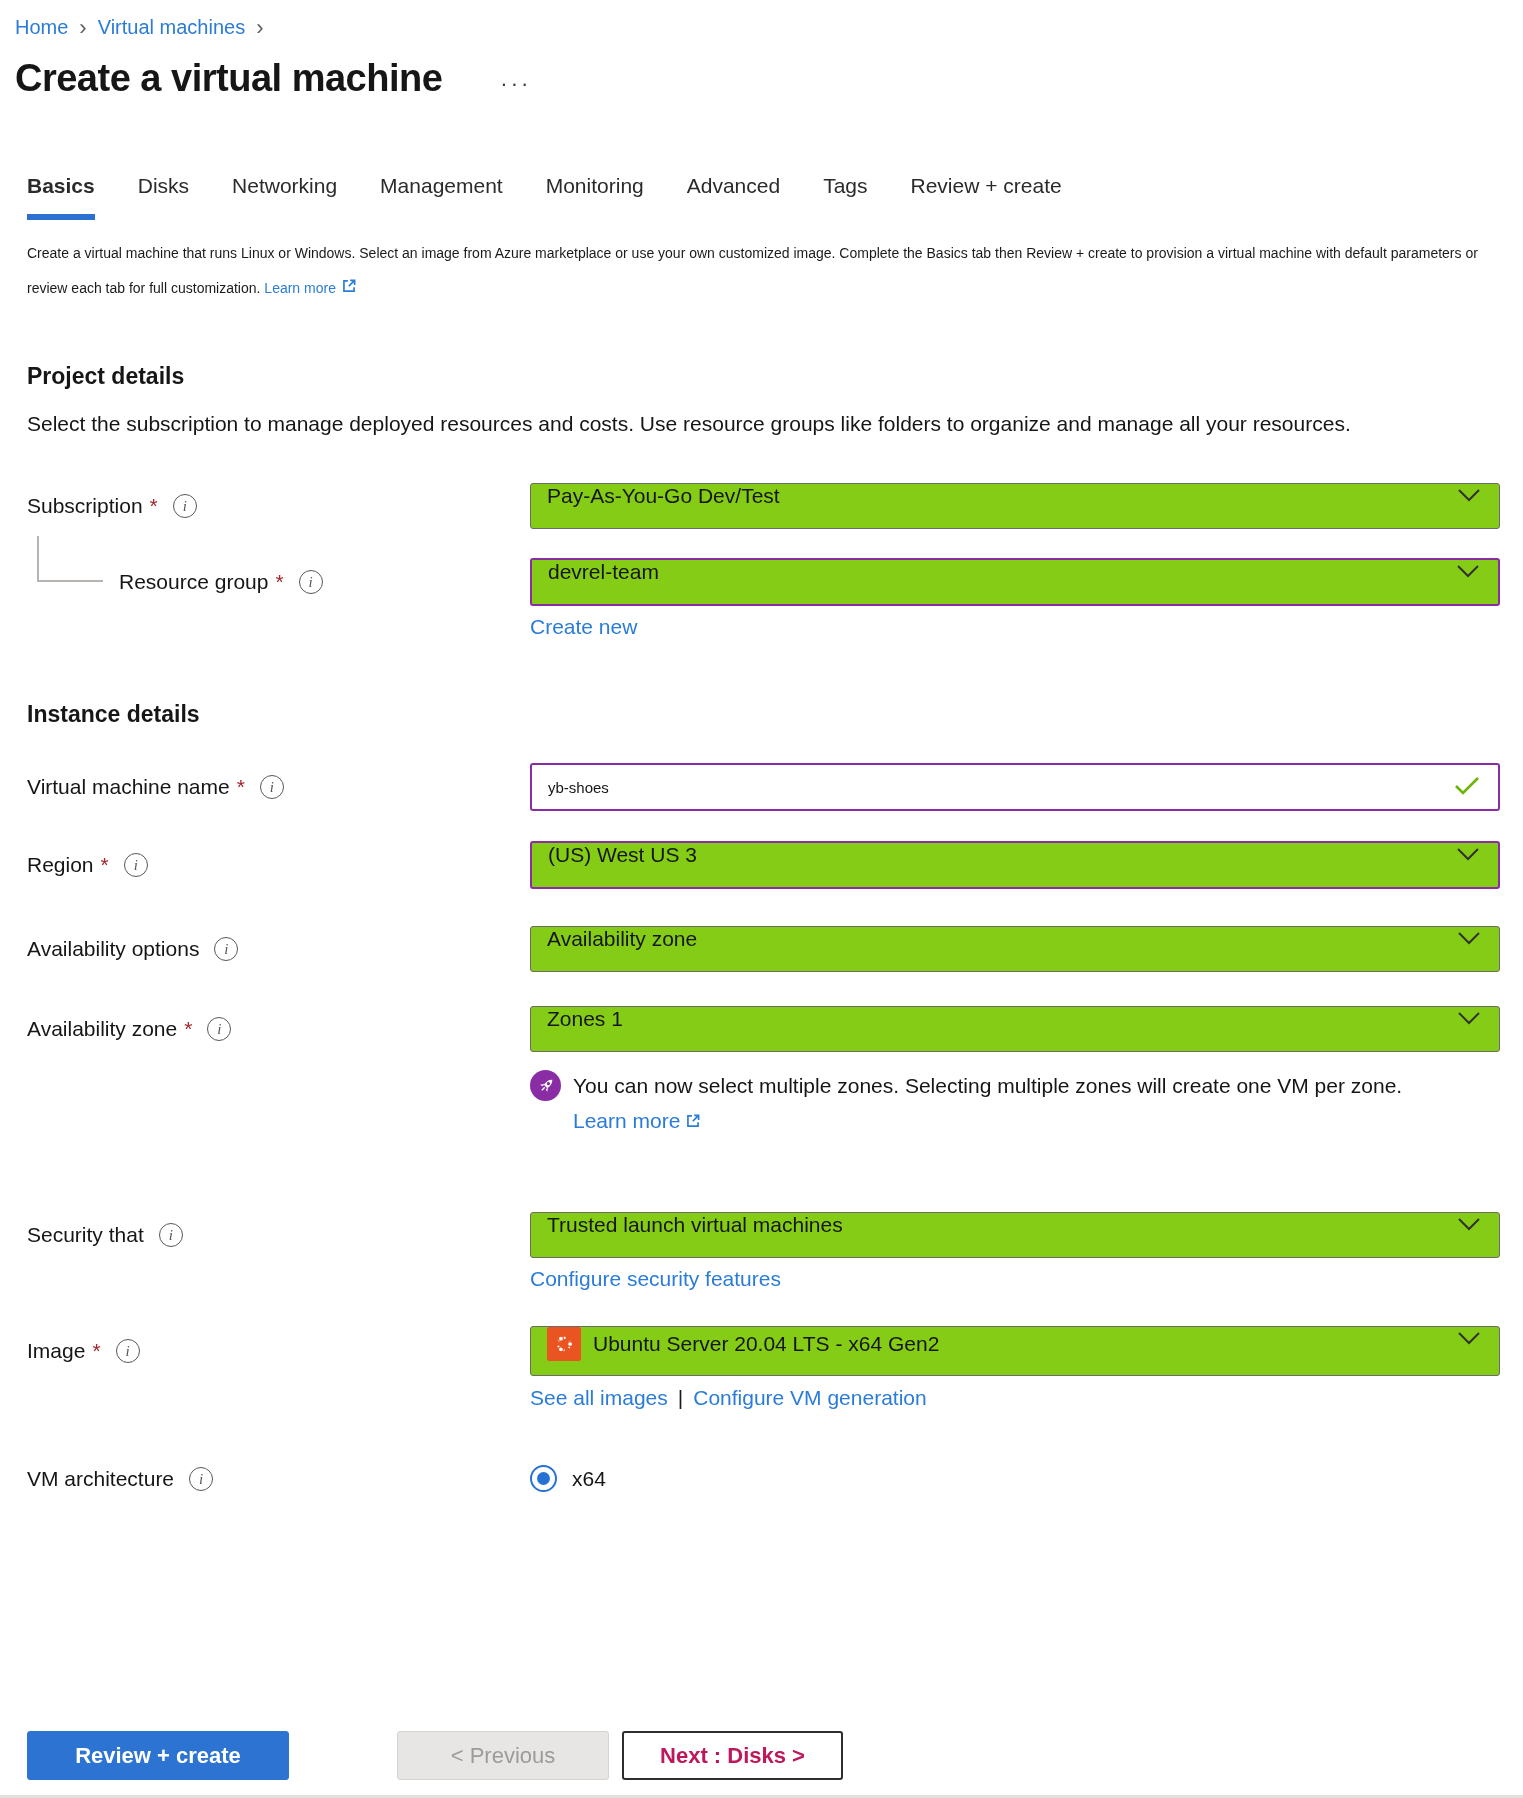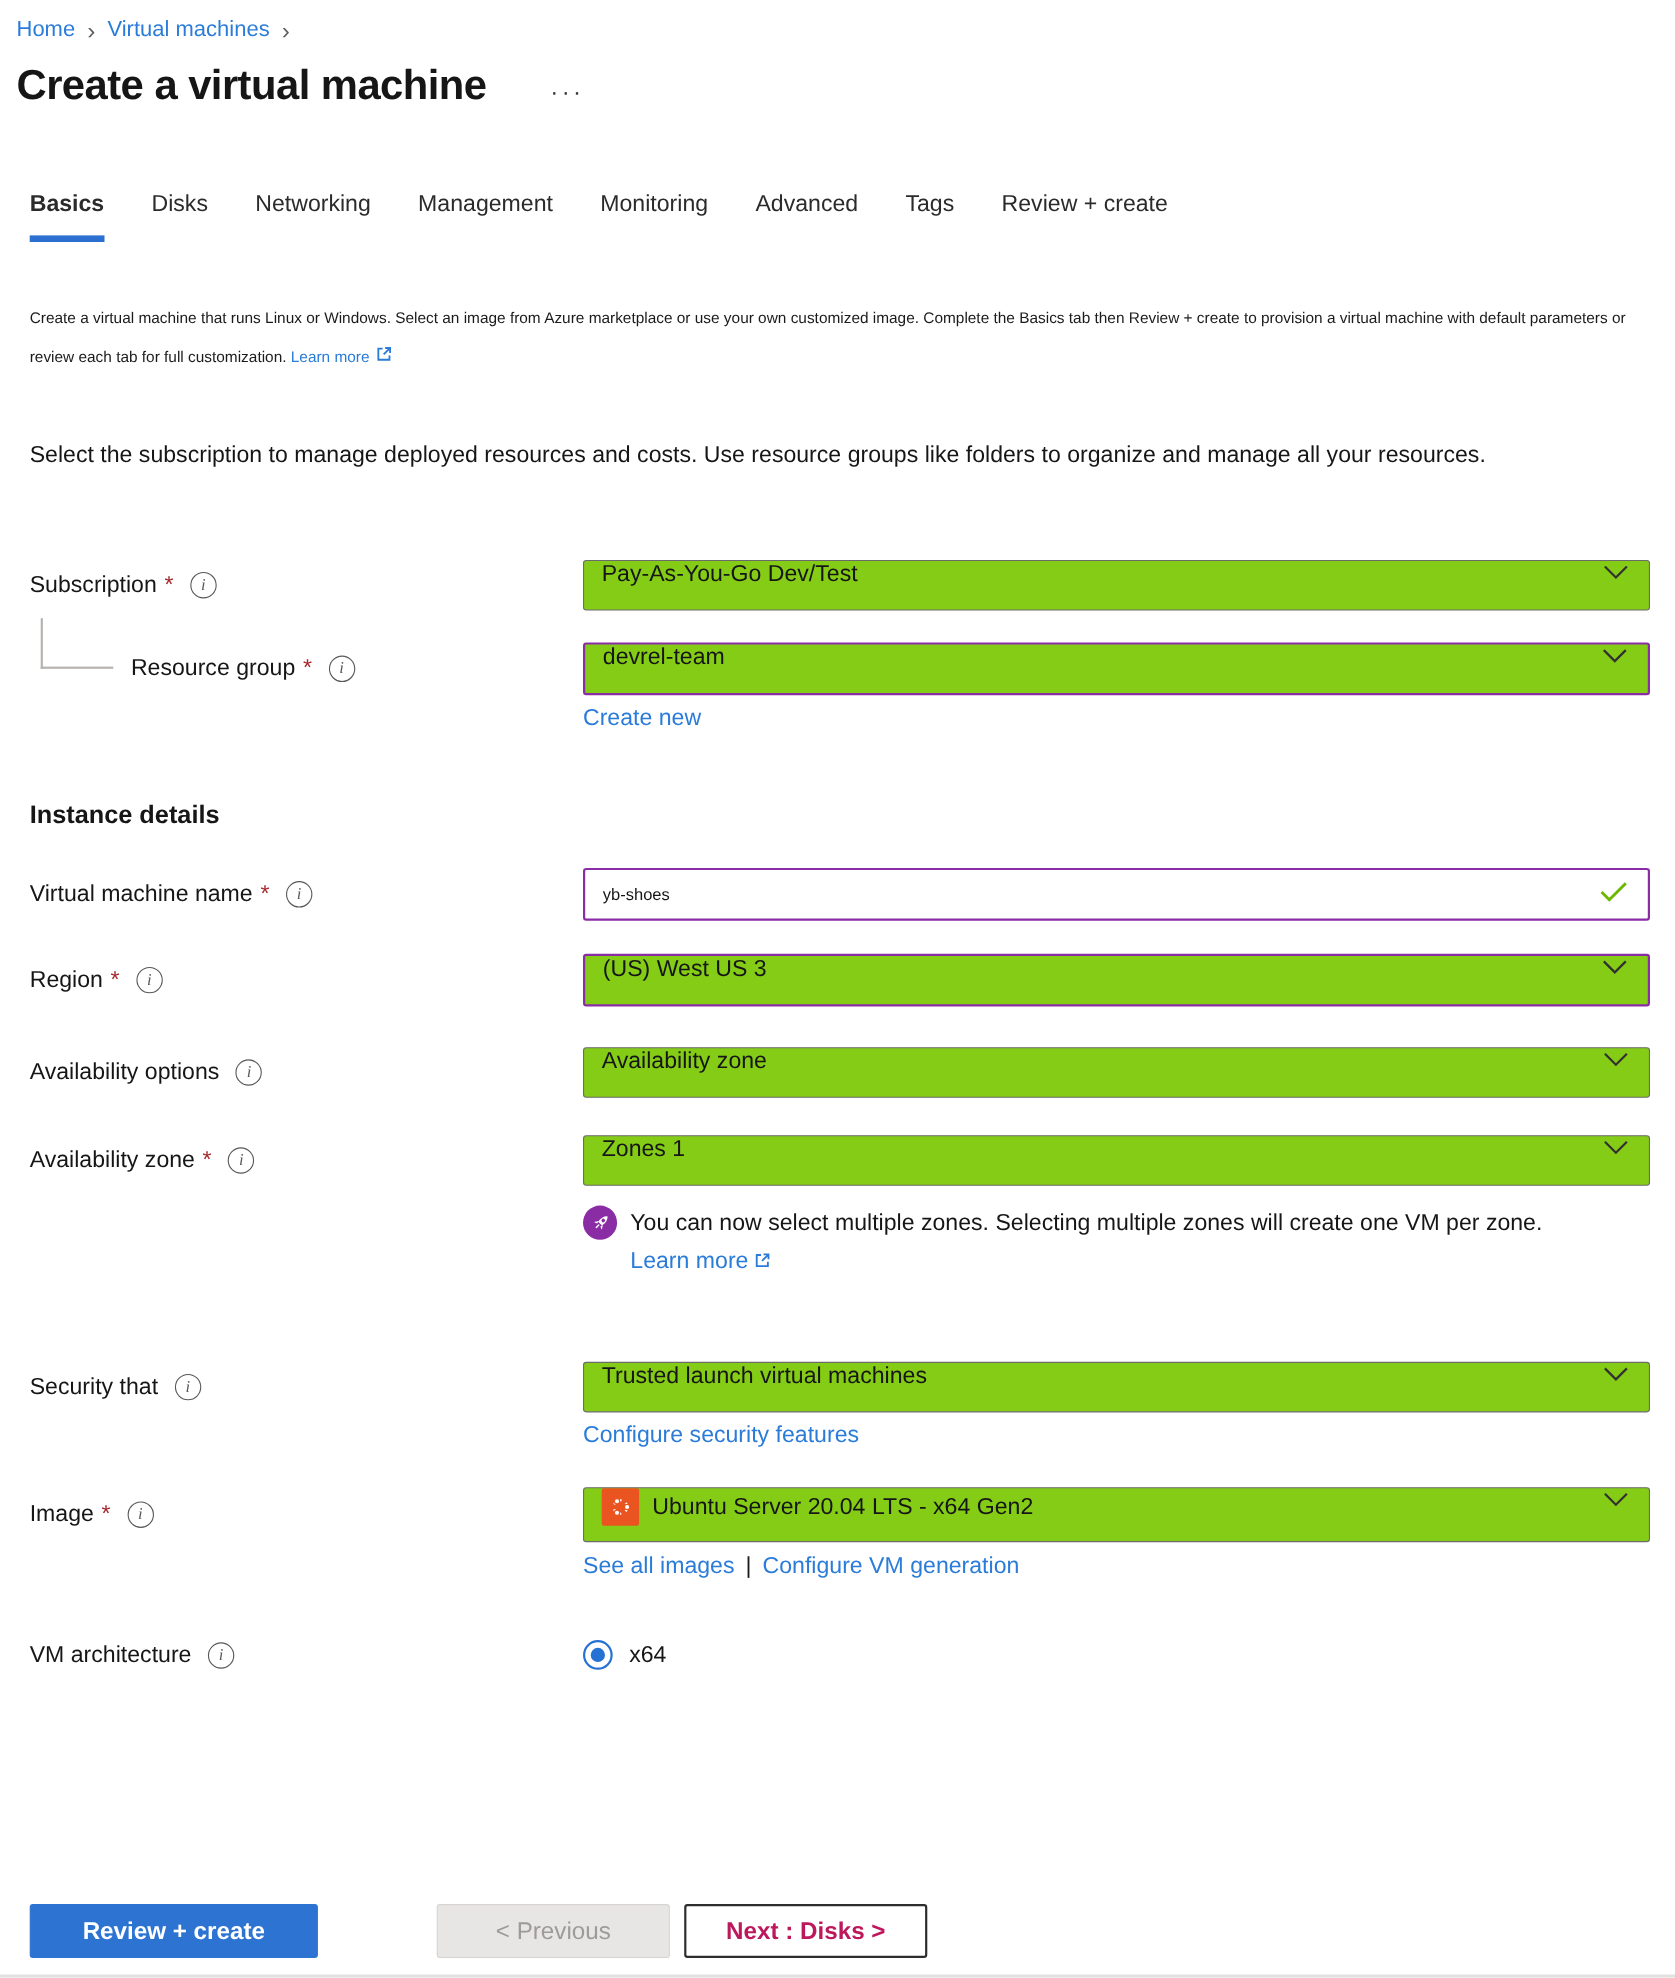--- a/index.html
+++ b/index.html
@@ -18,21 +18,21 @@
   
   .breadcrumb { font-size: 20px; display: flex; align-items: center; }
   .crumb { color: #2b7cd9; }
   .crumb-sep { color: #605e5c; margin: 0 11px; font-size: 22px; line-height: 20px; }
 
   
   .title-row { display: flex; align-items: center; margin-top: 18px; }
   .page-title { font-size: 38px; font-weight: 700; letter-spacing: -0.5px; }
   .more-btn { margin-left: 58px; font-size: 22px; color: #3b3a39; letter-spacing: 3px; cursor: pointer; line-height: 10px; padding-top: 10px; }
 
-  .content { padding-left: 12px; display: flex; flex-direction: column; flex: 1; gap: 36px; }
+  .content { padding-left: 12px; display: flex; flex-direction: column; flex: 1; }
 
   
   .tabs { display: flex; margin-top: 74px; }
   .tab { font-size: 21px; color: #2b2b2b; margin-right: 43px; padding-bottom: 16px; border-bottom: 6px solid transparent; cursor: pointer; }
   .tab.active { font-weight: 700; border-bottom-color: #2b6fd1; }
 
   
   .intro { margin-top: 16px; font-size: 14px; line-height: 35px; max-width: 1462px; color: #1b1b1b; }
   .ext-icon { display: inline-block; vertical-align: -2px; margin-left: 4px; }
 
@@ -138,20 +138,21 @@
     <span class="tab">Review + create</span>
   </div>
 
   <p class="intro"><span>Create a virtual machine that runs Linux or Windows. Select an image from Azure marketplace or use your own customized image. Complete the Basics tab then Review + create to provision a virtual machine with default parameters or review each tab for full customization.</span>
     <a class="link">Learn more</a><span class="ext-icon"><svg width="18" height="18" viewBox="0 0 16 16">
           <path fill="none" stroke="#2b7cd9" stroke-width="1.5" d="M7 3.5H3.5v9h9V9"></path>
           <path fill="none" stroke="#2b7cd9" stroke-width="1.5" d="M9 3h4v4M12.7 3.3L7.8 8.2"></path>
         </svg></span>
   </p>
 
+  <h2 class="section-heading gap-55">Project details</h2>
   <p class="section-desc">Select the subscription to manage deployed resources and costs. Use resource groups like folders to organize and manage all your resources.</p>
 
   <div class="form-area">
 
     <div class="form-row">
       <div class="label-cell">
         <span>Subscription</span>
         <span class="req">*</span>
         <span class="info-icon">i</span>
       </div>

